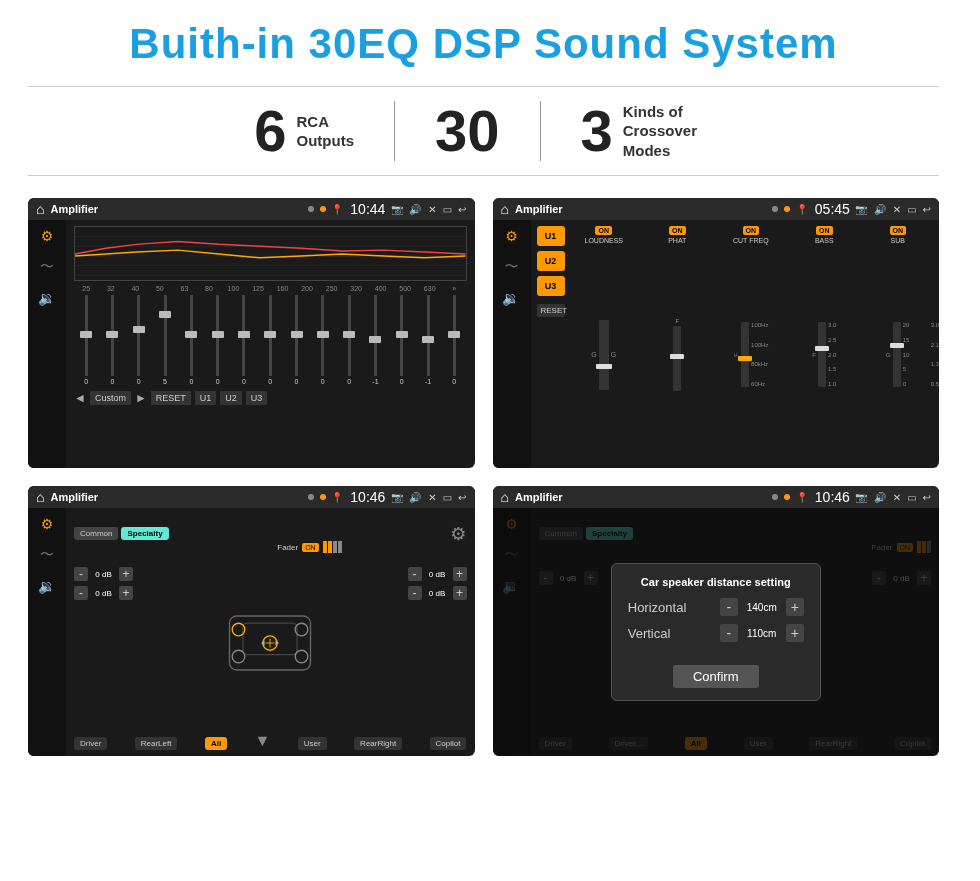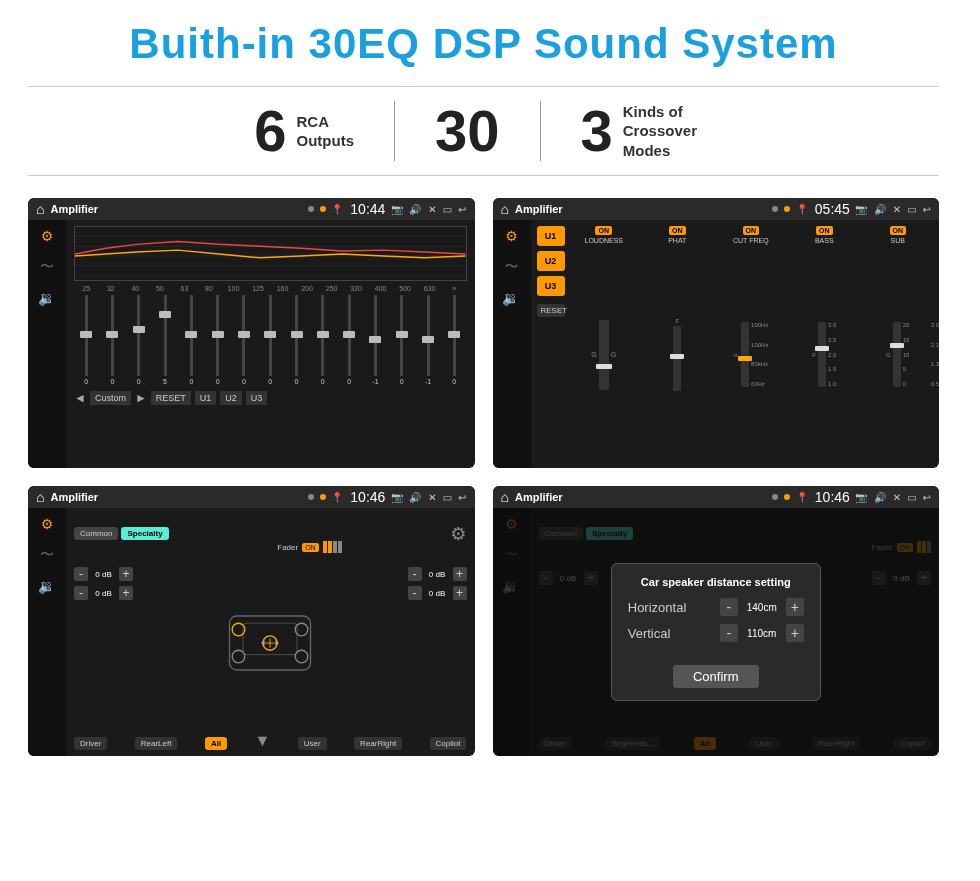--- a/index.html
+++ b/index.html
@@ -998,21 +998,21 @@
               <div class="vol-plus">+</div>
             </div>
             <div class="vol-row">
               <div class="vol-minus">-</div>
               <span class="vol-value">0 dB</span>
               <div class="vol-plus">+</div>
             </div>
           </div>
           <div class="crossover-bottom" style="margin-top:auto;">
             <span class="nav-btn">Driver</span>
-            <span class="nav-btn">Segments...</span>
+            <span class="nav-btn">Driver...</span>
             <span class="nav-btn all">All</span>
             <span class="nav-btn">User</span>
             <span class="nav-btn">RearRight</span>
             <span class="nav-btn">Copilot</span>
           </div>
         </div>
       </div>
 
       <div class="dialog-overlay">
         <div class="dialog-box">

